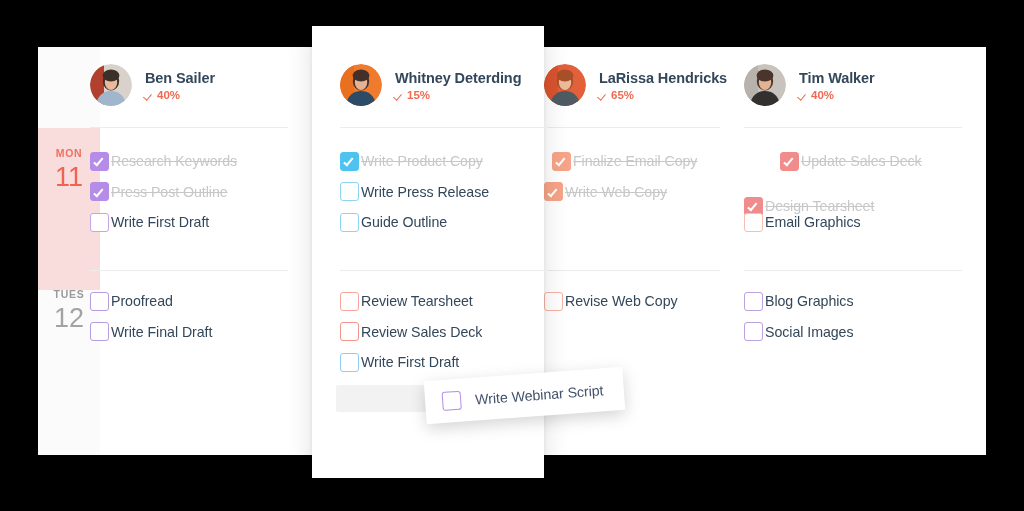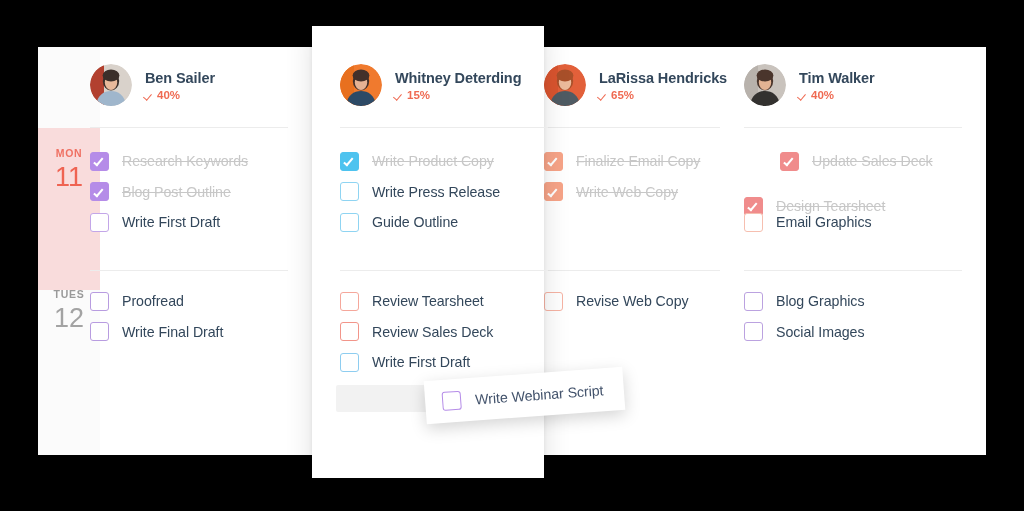--- a/index.html
+++ b/index.html
@@ -80,21 +80,21 @@
   }
 
   .hr {
     position: absolute; left: 0;
     height: 1px; background: #ececec;
   }
 
   
   .task {
     position: absolute; left: 0;
-    display: flex; align-items: center; gap: 13px;
+    display: flex; align-items: center; gap: 2px;
     height: 22px;
   }
   .cbx {
     width: 19px; height: 19px; border-radius: 3px;
     flex: 0 0 auto; position: relative;
     border: 1.6px solid transparent;
     background: transparent;
   }
   .cbx .tick {
     position: absolute; left: 5px; top: 3.5px;
@@ -192,21 +192,21 @@
         <div class="task done" style="left: 52px; top: 103px;">
           <span class="cbx" style="background: rgb(181, 140, 232); border-color: rgb(181, 140, 232);">
             <span class="tick"></span>
           </span>
           <span class="tlabel">Research Keywords</span>
         </div>
         <div class="task done" style="left: 52px; top: 133.5px;">
           <span class="cbx" style="background: rgb(181, 140, 232); border-color: rgb(181, 140, 232);">
             <span class="tick"></span>
           </span>
-          <span class="tlabel">Blog Post Outline</span>
+          <span class="tlabel">Press Post Outline</span>
         </div>
         <div class="task" style="left: 52px; top: 164px;">
           <span class="cbx" style="border-color: rgb(195, 166, 232); background: rgb(255, 255, 255);"></span>
           <span class="tlabel">Write First Draft</span>
         </div>
         <div class="task" style="left: 52px; top: 243px;">
           <span class="cbx" style="border-color: rgb(184, 156, 224); background: rgb(255, 255, 255);"></span>
           <span class="tlabel">Proofread</span>
         </div>
         <div class="task" style="left: 52px; top: 273.5px;">
@@ -234,21 +234,21 @@
   </svg>
           </div>
           <div class="who">
             <div class="nm">LaRissa Hendricks</div>
             <div class="pct">
               <span class="ck"></span>
               <span>65%</span>
             </div>
           </div>
         </div>
-        <div class="task done" style="left: 506px; top: 103px;">
+        <div class="task done" style="left: 506px; top: 103px; padding-left: 8px;">
           <span class="cbx" style="background: rgb(247, 164, 136); border-color: rgb(247, 164, 136);">
             <span class="tick"></span>
           </span>
           <span class="tlabel">Finalize Email Copy</span>
         </div>
         <div class="task done" style="left: 506px; top: 133.5px;">
           <span class="cbx" style="background: rgb(247, 164, 136); border-color: rgb(247, 164, 136);">
             <span class="tick"></span>
           </span>
           <span class="tlabel">Write Web Copy</span>

